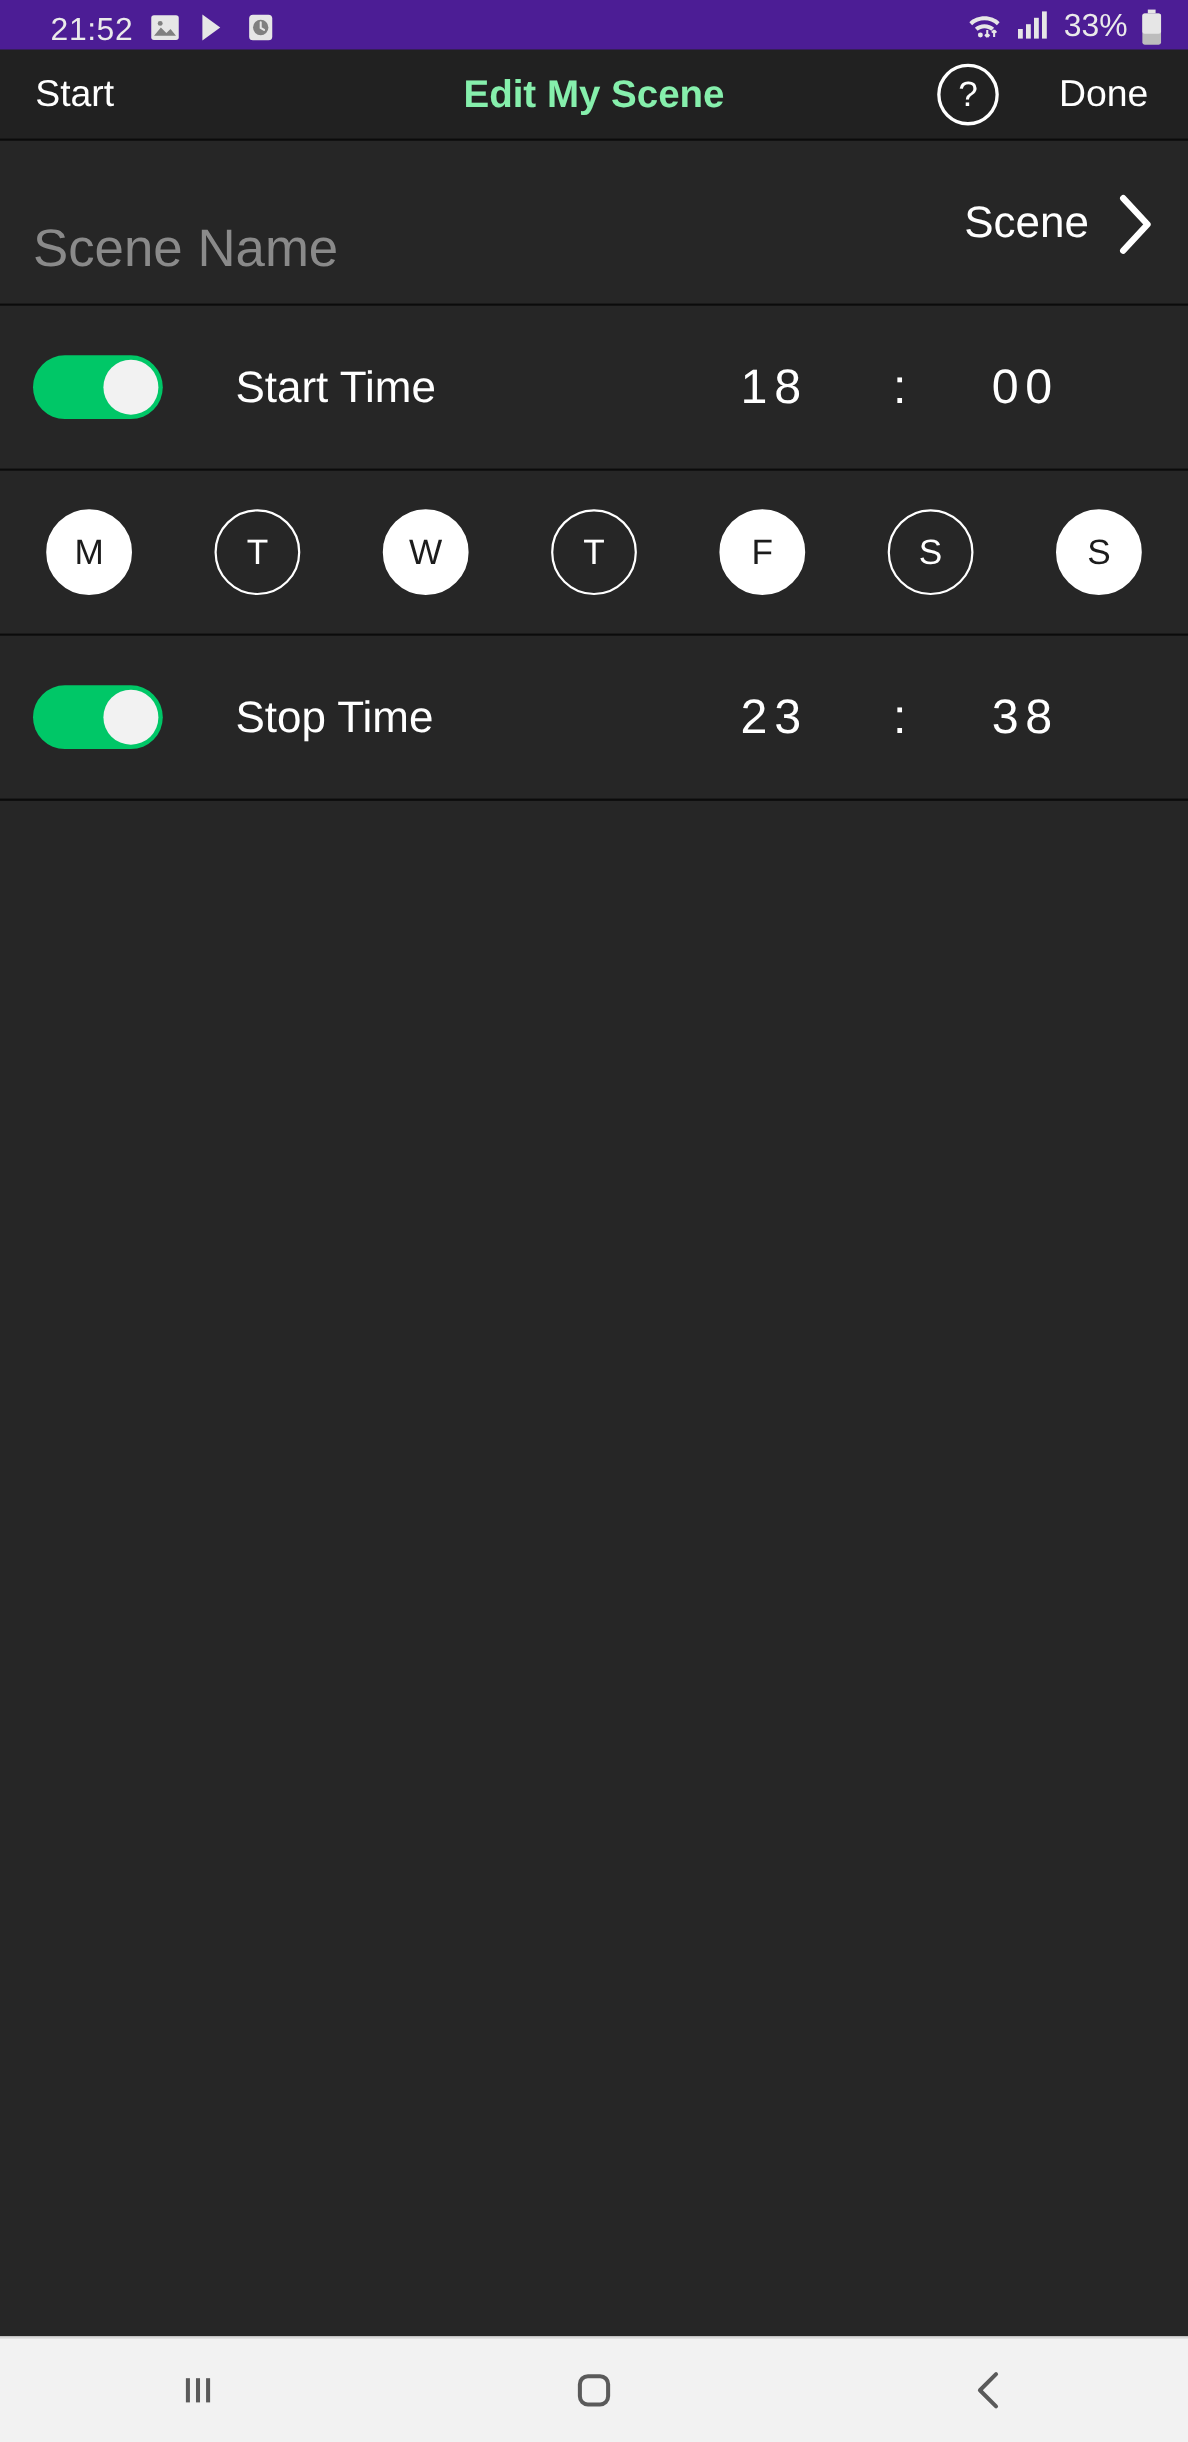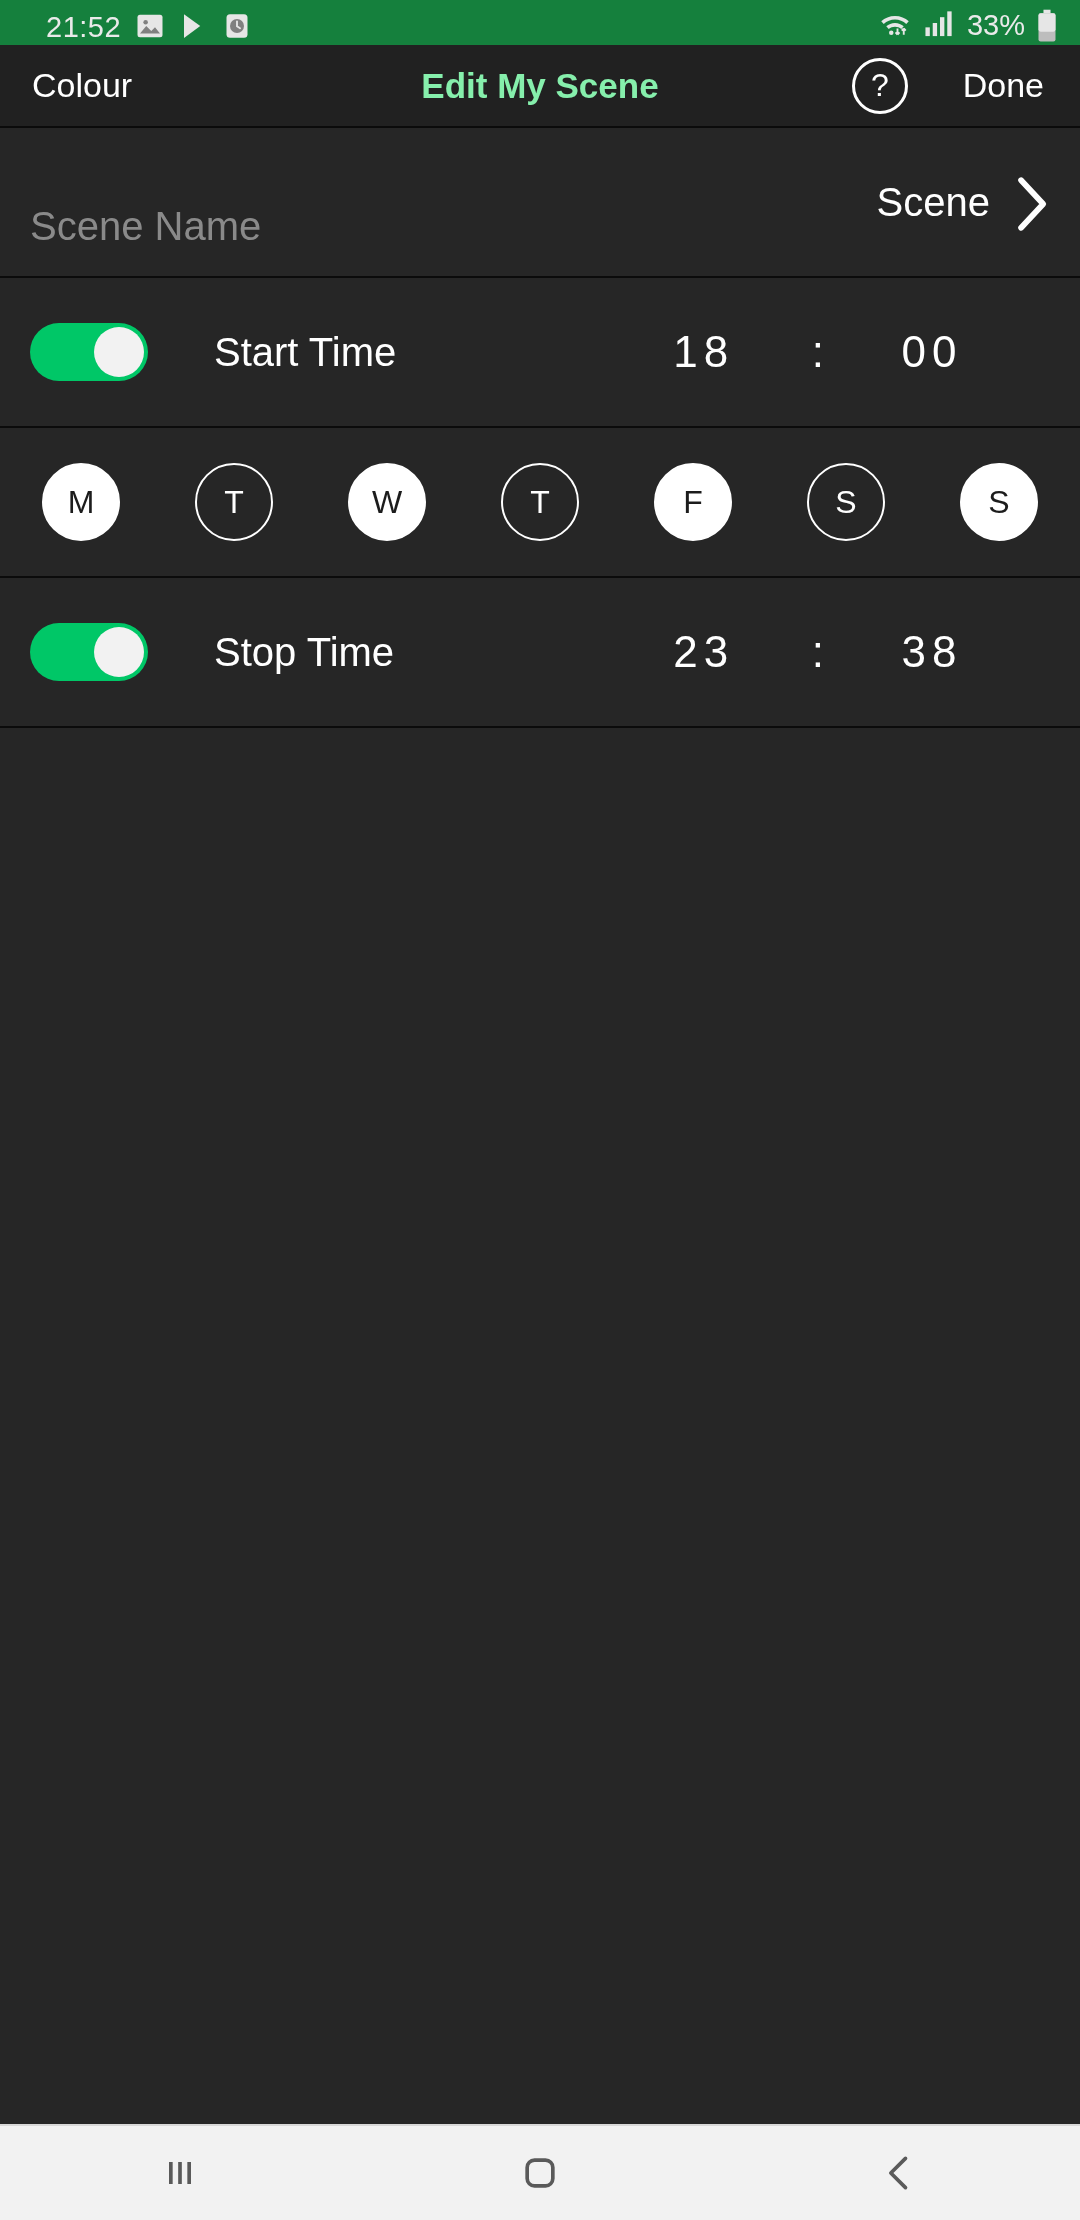--- a/index.html
+++ b/index.html
@@ -6,21 +6,21 @@
   html, body {
     width:1080px; height:2220px;
     background:#212121;
     font-family:"Liberation Sans", sans-serif;
     overflow:hidden;
   }
 
   
   .statusbar{
     height:55px; width:1080px;
-    background:#15803d;
+    background:#4c1d95;
     display:flex; align-items:center;
     padding:0 22px 0 46px;
     color:#e6e6e6;
   }
   .sb-left{ display:flex; align-items:center; gap:14px; }
   .sb-clock{ font-size:29px; letter-spacing:.5px; color:#eaeaea; }
   .sb-right{ margin-left:auto; display:flex; align-items:flex-start; gap:11px; }
   .sb-pct{ font-size:29px; color:#eaeaea; }
 
   
@@ -56,21 +56,21 @@
     background:#262626;
     border-bottom:2px solid #0b0b0b;
     display:flex; align-items:center;
     padding:0 30px;
   }
   .row-tall{ height:150px; }
   .row-time{ height:150px; }
   .row-days{ height:150px; }
 
   .row-label{
-    font-size:40px; color:#8a8a8a;margin-top:48px;
+    font-size:48px; color:#8a8a8a;margin-top:48px;
   }
   .row-right{
     margin-left:auto; display:flex; align-items:center; gap:26px;
   }
   .row-value{ font-size:40px; color:#ffffff; }
 
   .chevron{
     width:34px; height:54px; position:relative;
   }
   .chevron svg{ display:block; }
@@ -192,21 +192,21 @@
         <rect x="1" y="3" width="12" height="20" rx="1.5" fill="#bdbdbd"></rect>
         <rect x="1" y="3" width="12" height="13" rx="1.5" fill="#e6e6e6"></rect>
       </svg>
     </span>
   </div>
 </div>
 
 <div class="page">
 
   <div class="header">
-    <span class="hdr-cancel">Colour</span>
+    <span class="hdr-cancel">Start</span>
     <span class="hdr-title">Edit My Scene</span>
     <span class="hdr-help">?</span>
     <span class="hdr-done">Done</span>
   </div>
 
   <div class="row row-tall">
     <span class="row-label">Scene Name</span>
     <span class="row-right">
       <span class="row-value">Scene</span>
       <span class="chevron">

